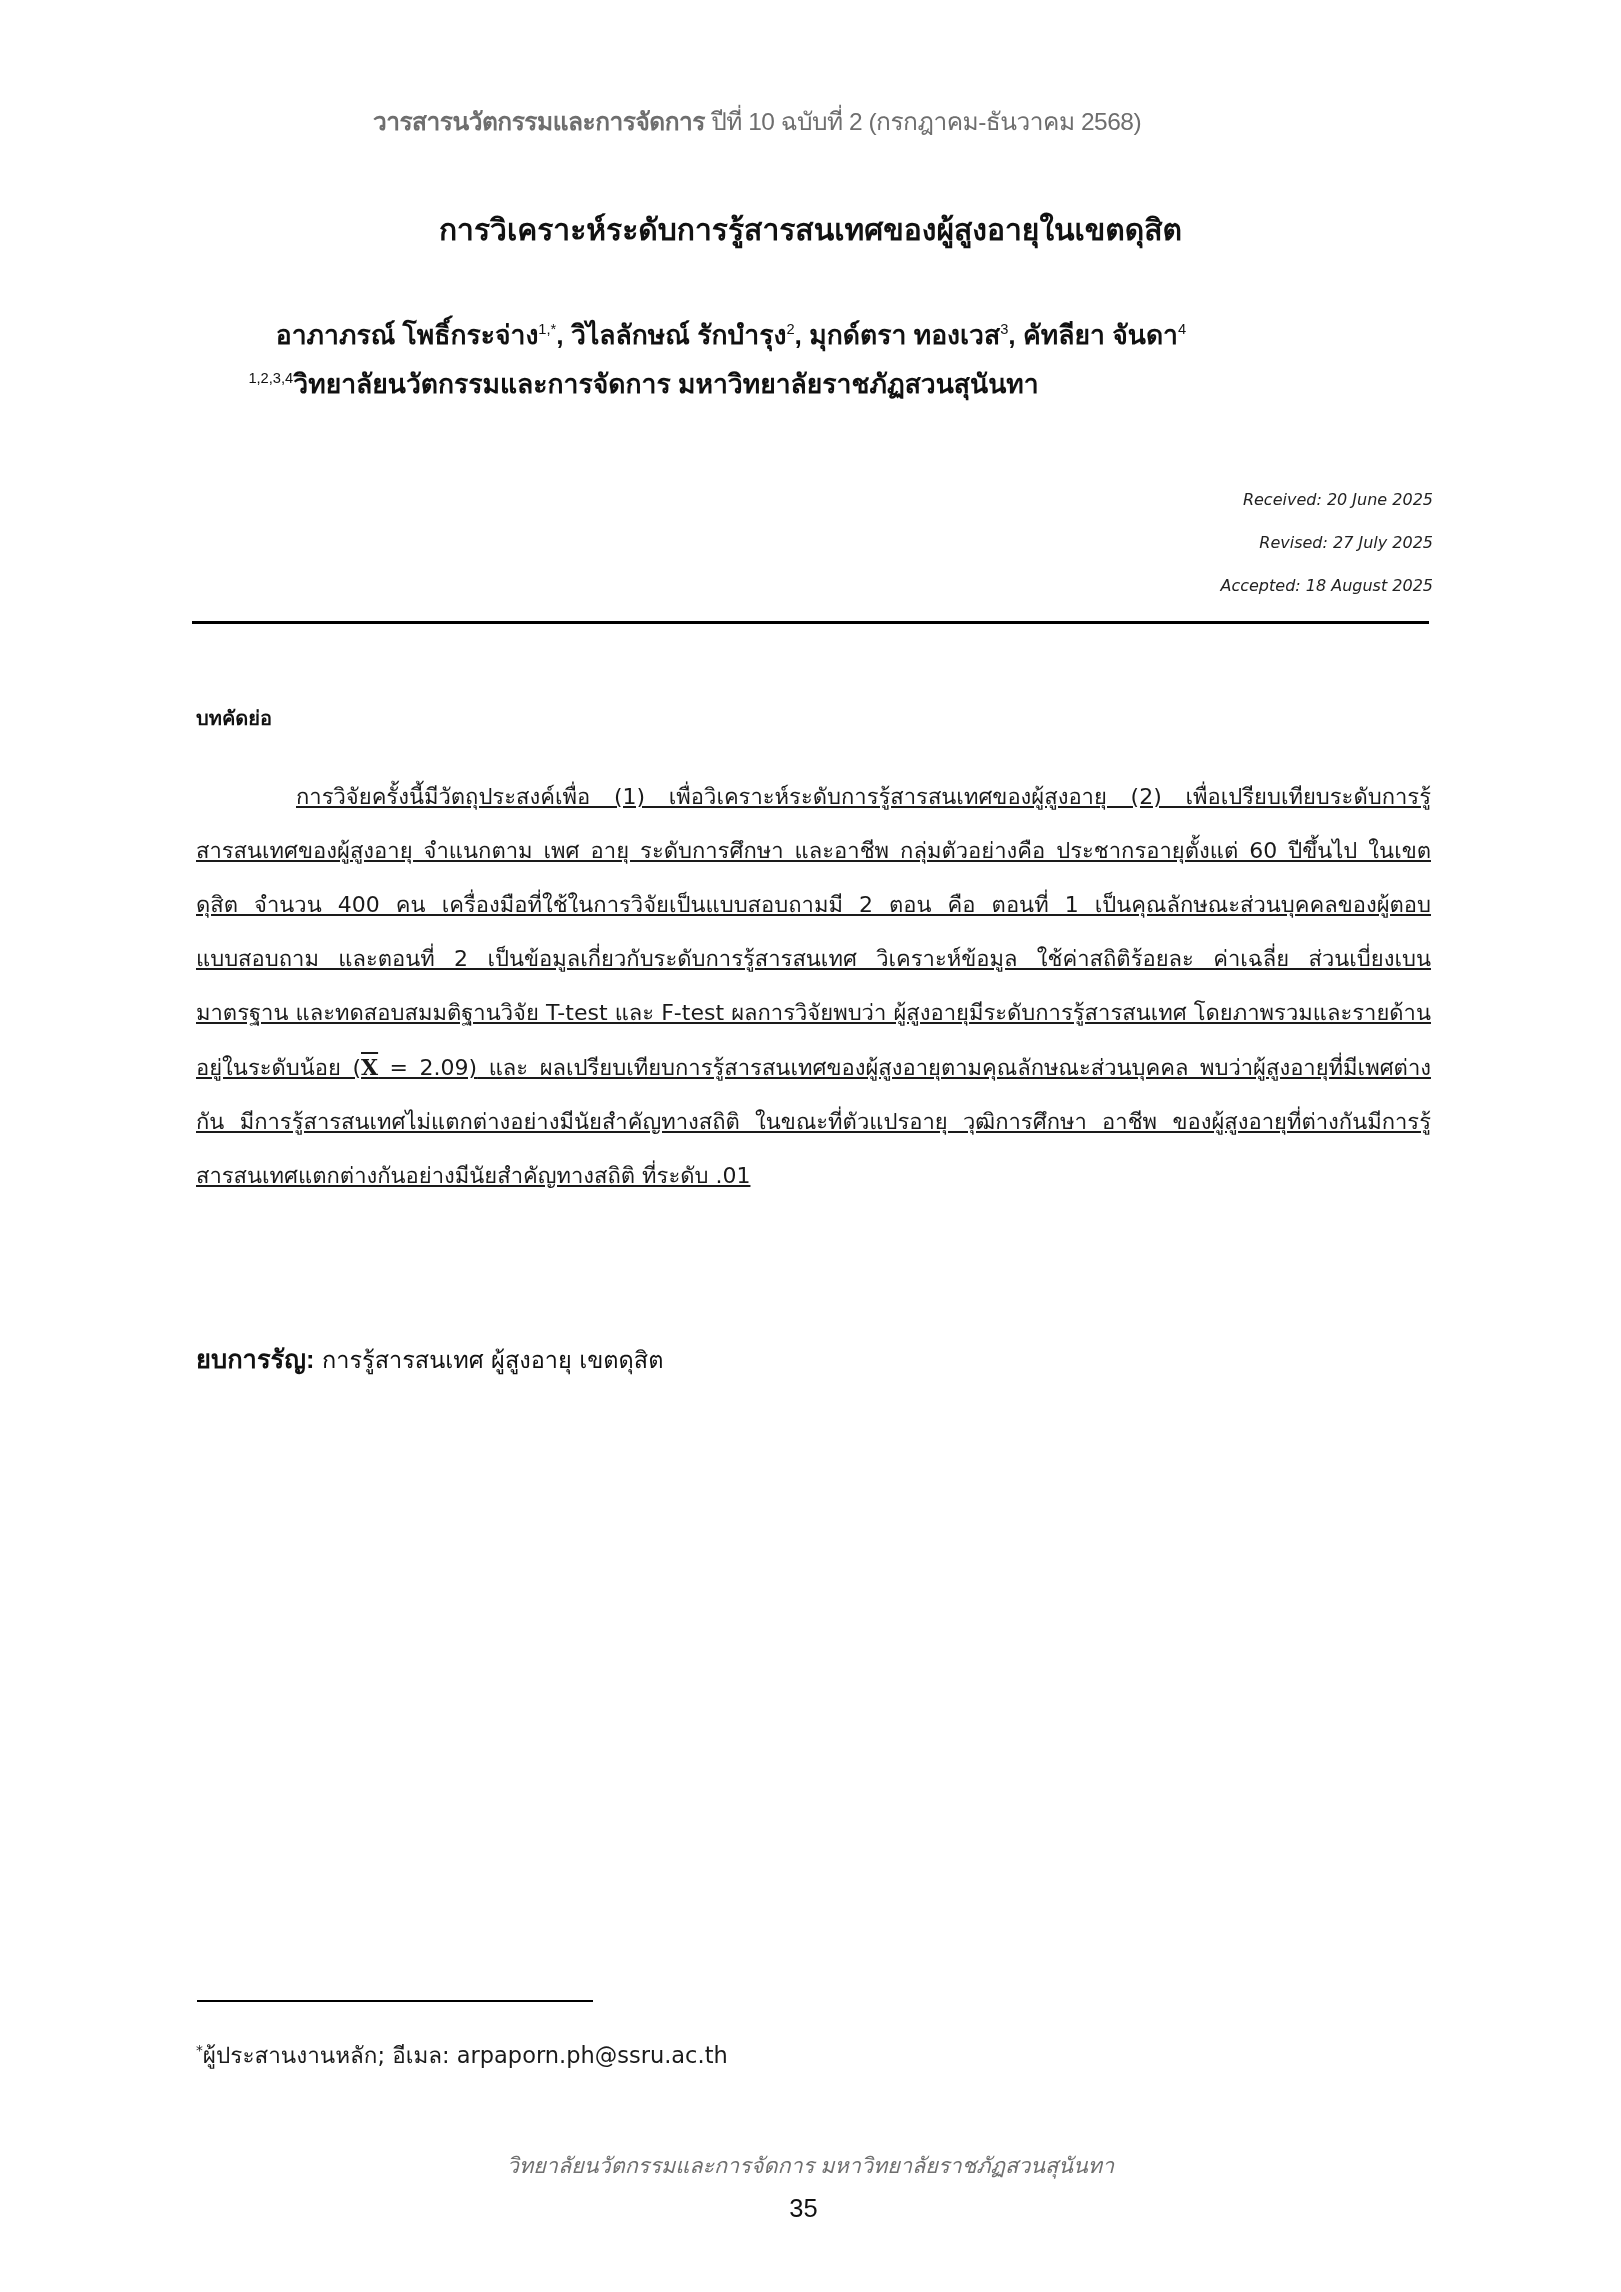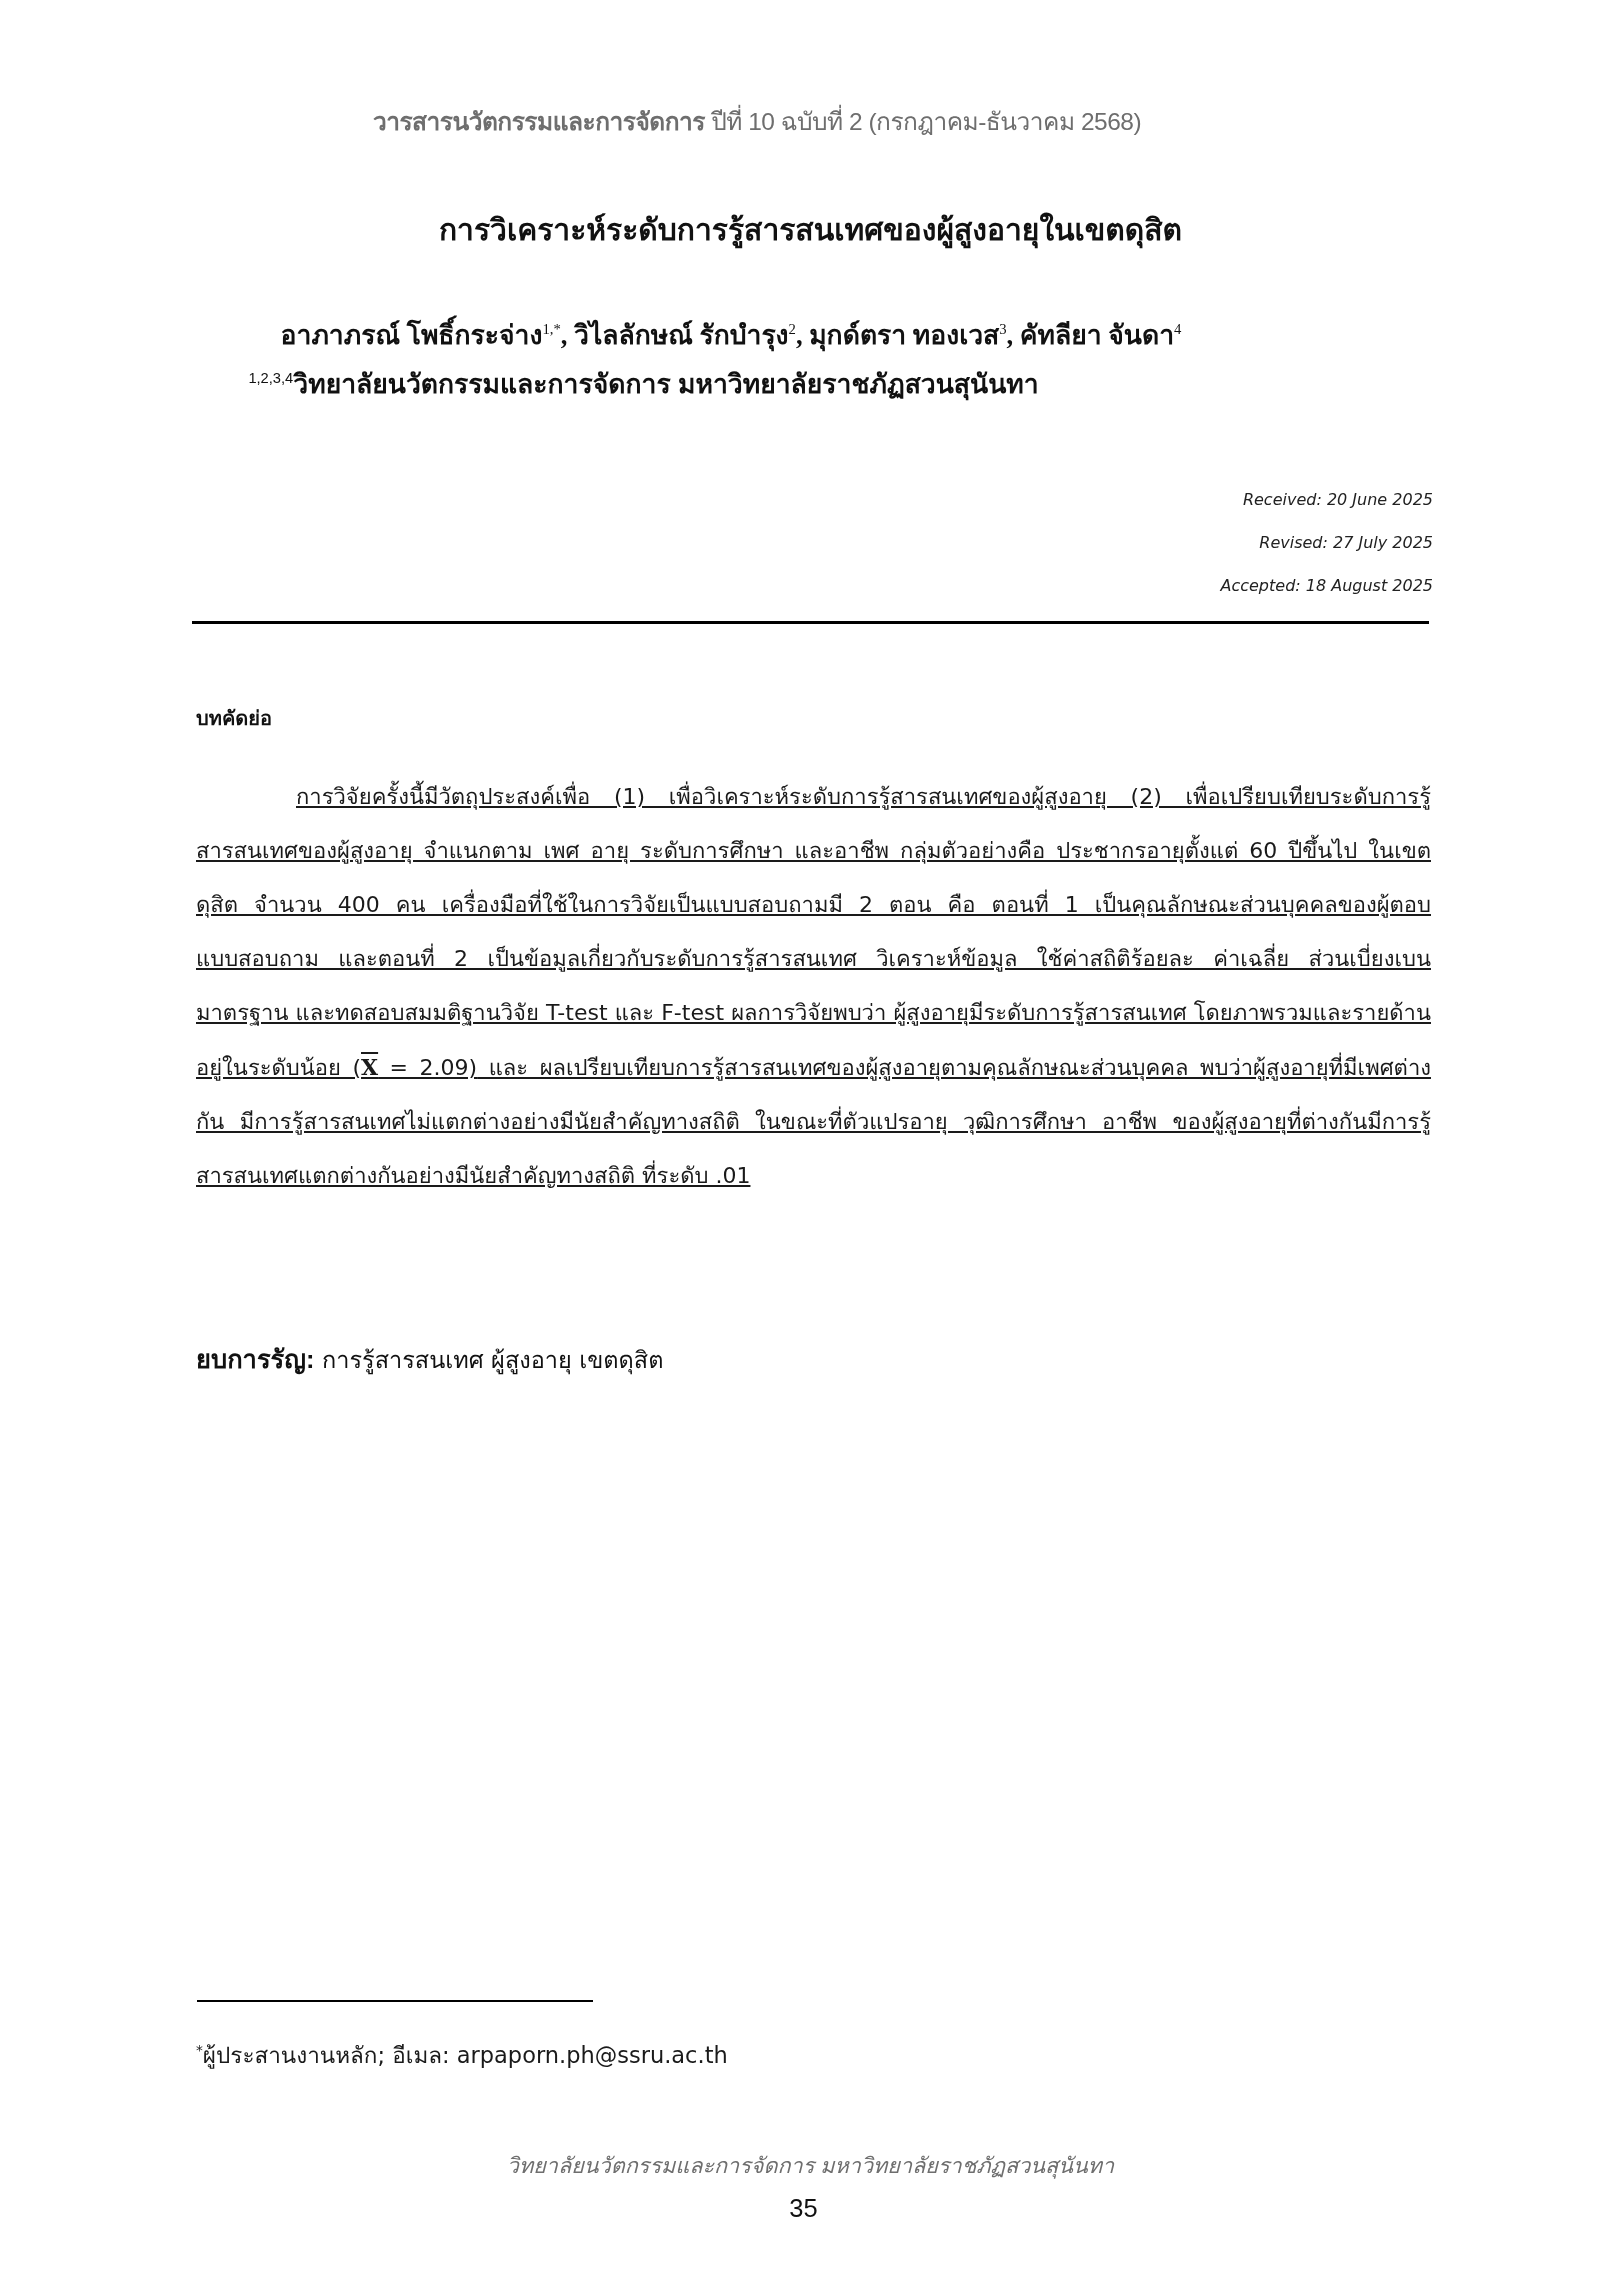--- a/index.html
+++ b/index.html
@@ -7,21 +7,21 @@
          font-family: "DejaVu Sans", "Liberation Sans", sans-serif; color: #111; }
   .abs { position: absolute; }
   .running-header { left: 0; width: 1514px; top: 102px; text-align: center;
                     font-size: 24.5px; color: #6e6e6e; letter-spacing: -0.5px;
                     font-family: "Liberation Sans", sans-serif; }
   .running-header .journal { font-weight: bold; }
   .title { left: 0; width: 1621px; top: 206px; text-align: center;
            font-size: 30px; font-weight: bold; color: #111;
            font-family: "Liberation Sans", sans-serif; }
   .authors { left: 0; width: 1462px; top: 314px; text-align: center;
-             font-size: 26.5px; font-weight: bold; font-family: Liberation Serif, serif; }
+             font-size: 26.5px; font-weight: bold; font-family: Liberation Sans, sans-serif; }
   .affil { left: 0; width: 1287px; top: 363px; text-align: center;
            font-size: 26.5px; font-weight: bold; font-family: "Liberation Sans", sans-serif; }
   sup { font-size: 14.7px; vertical-align: super; line-height: 0; font-weight: normal; }
   .dates { right: 188px; top: 478px; text-align: right; font-size: 16px;
            font-style: italic; color: #222; line-height: 43px; }
   .thick-rule { left: 192px; top: 621px; width: 1237px; height: 2.9px; background: #000; }
   .section-heading { left: 196px; top: 702px; font-size: 20px; font-weight: bold;
                      font-family: "Liberation Sans", sans-serif; }
   .abstract { left: 196px; top: 770px; width: 1235px; font-size: 22px;
               line-height: 54px; text-align: justify; text-indent: 100px; color: #1a1a1a; text-decoration: underline; }

